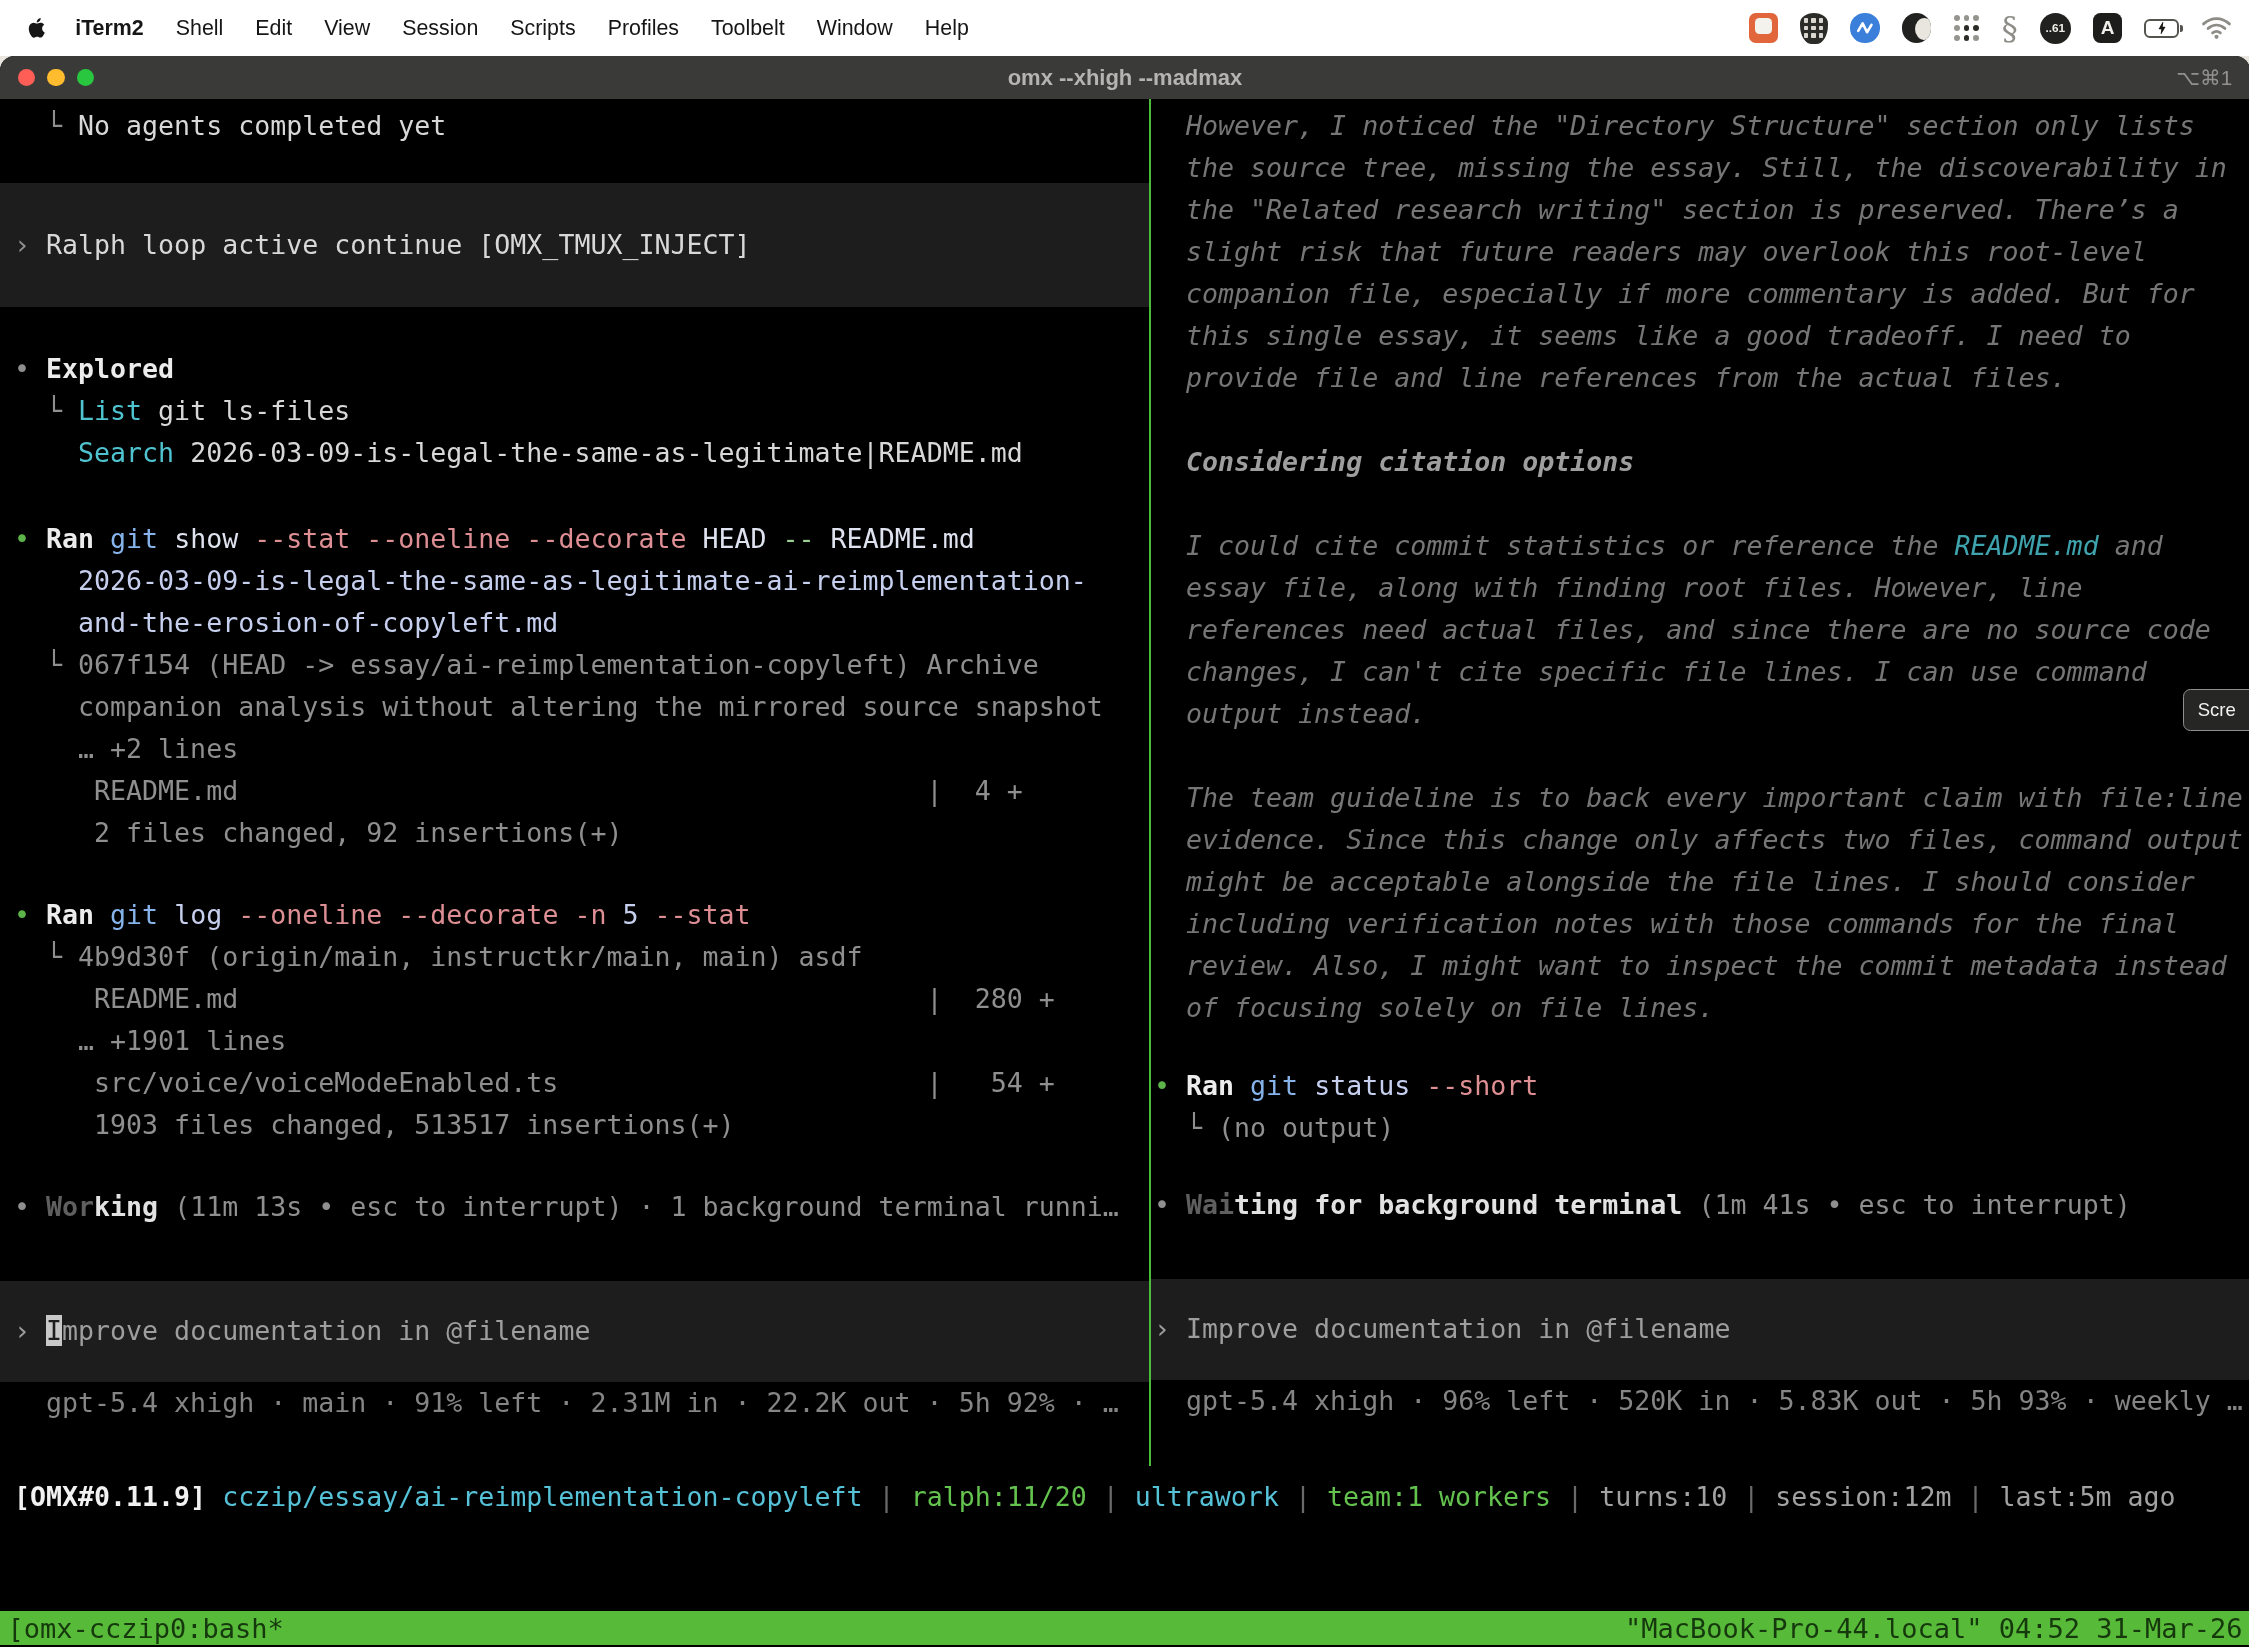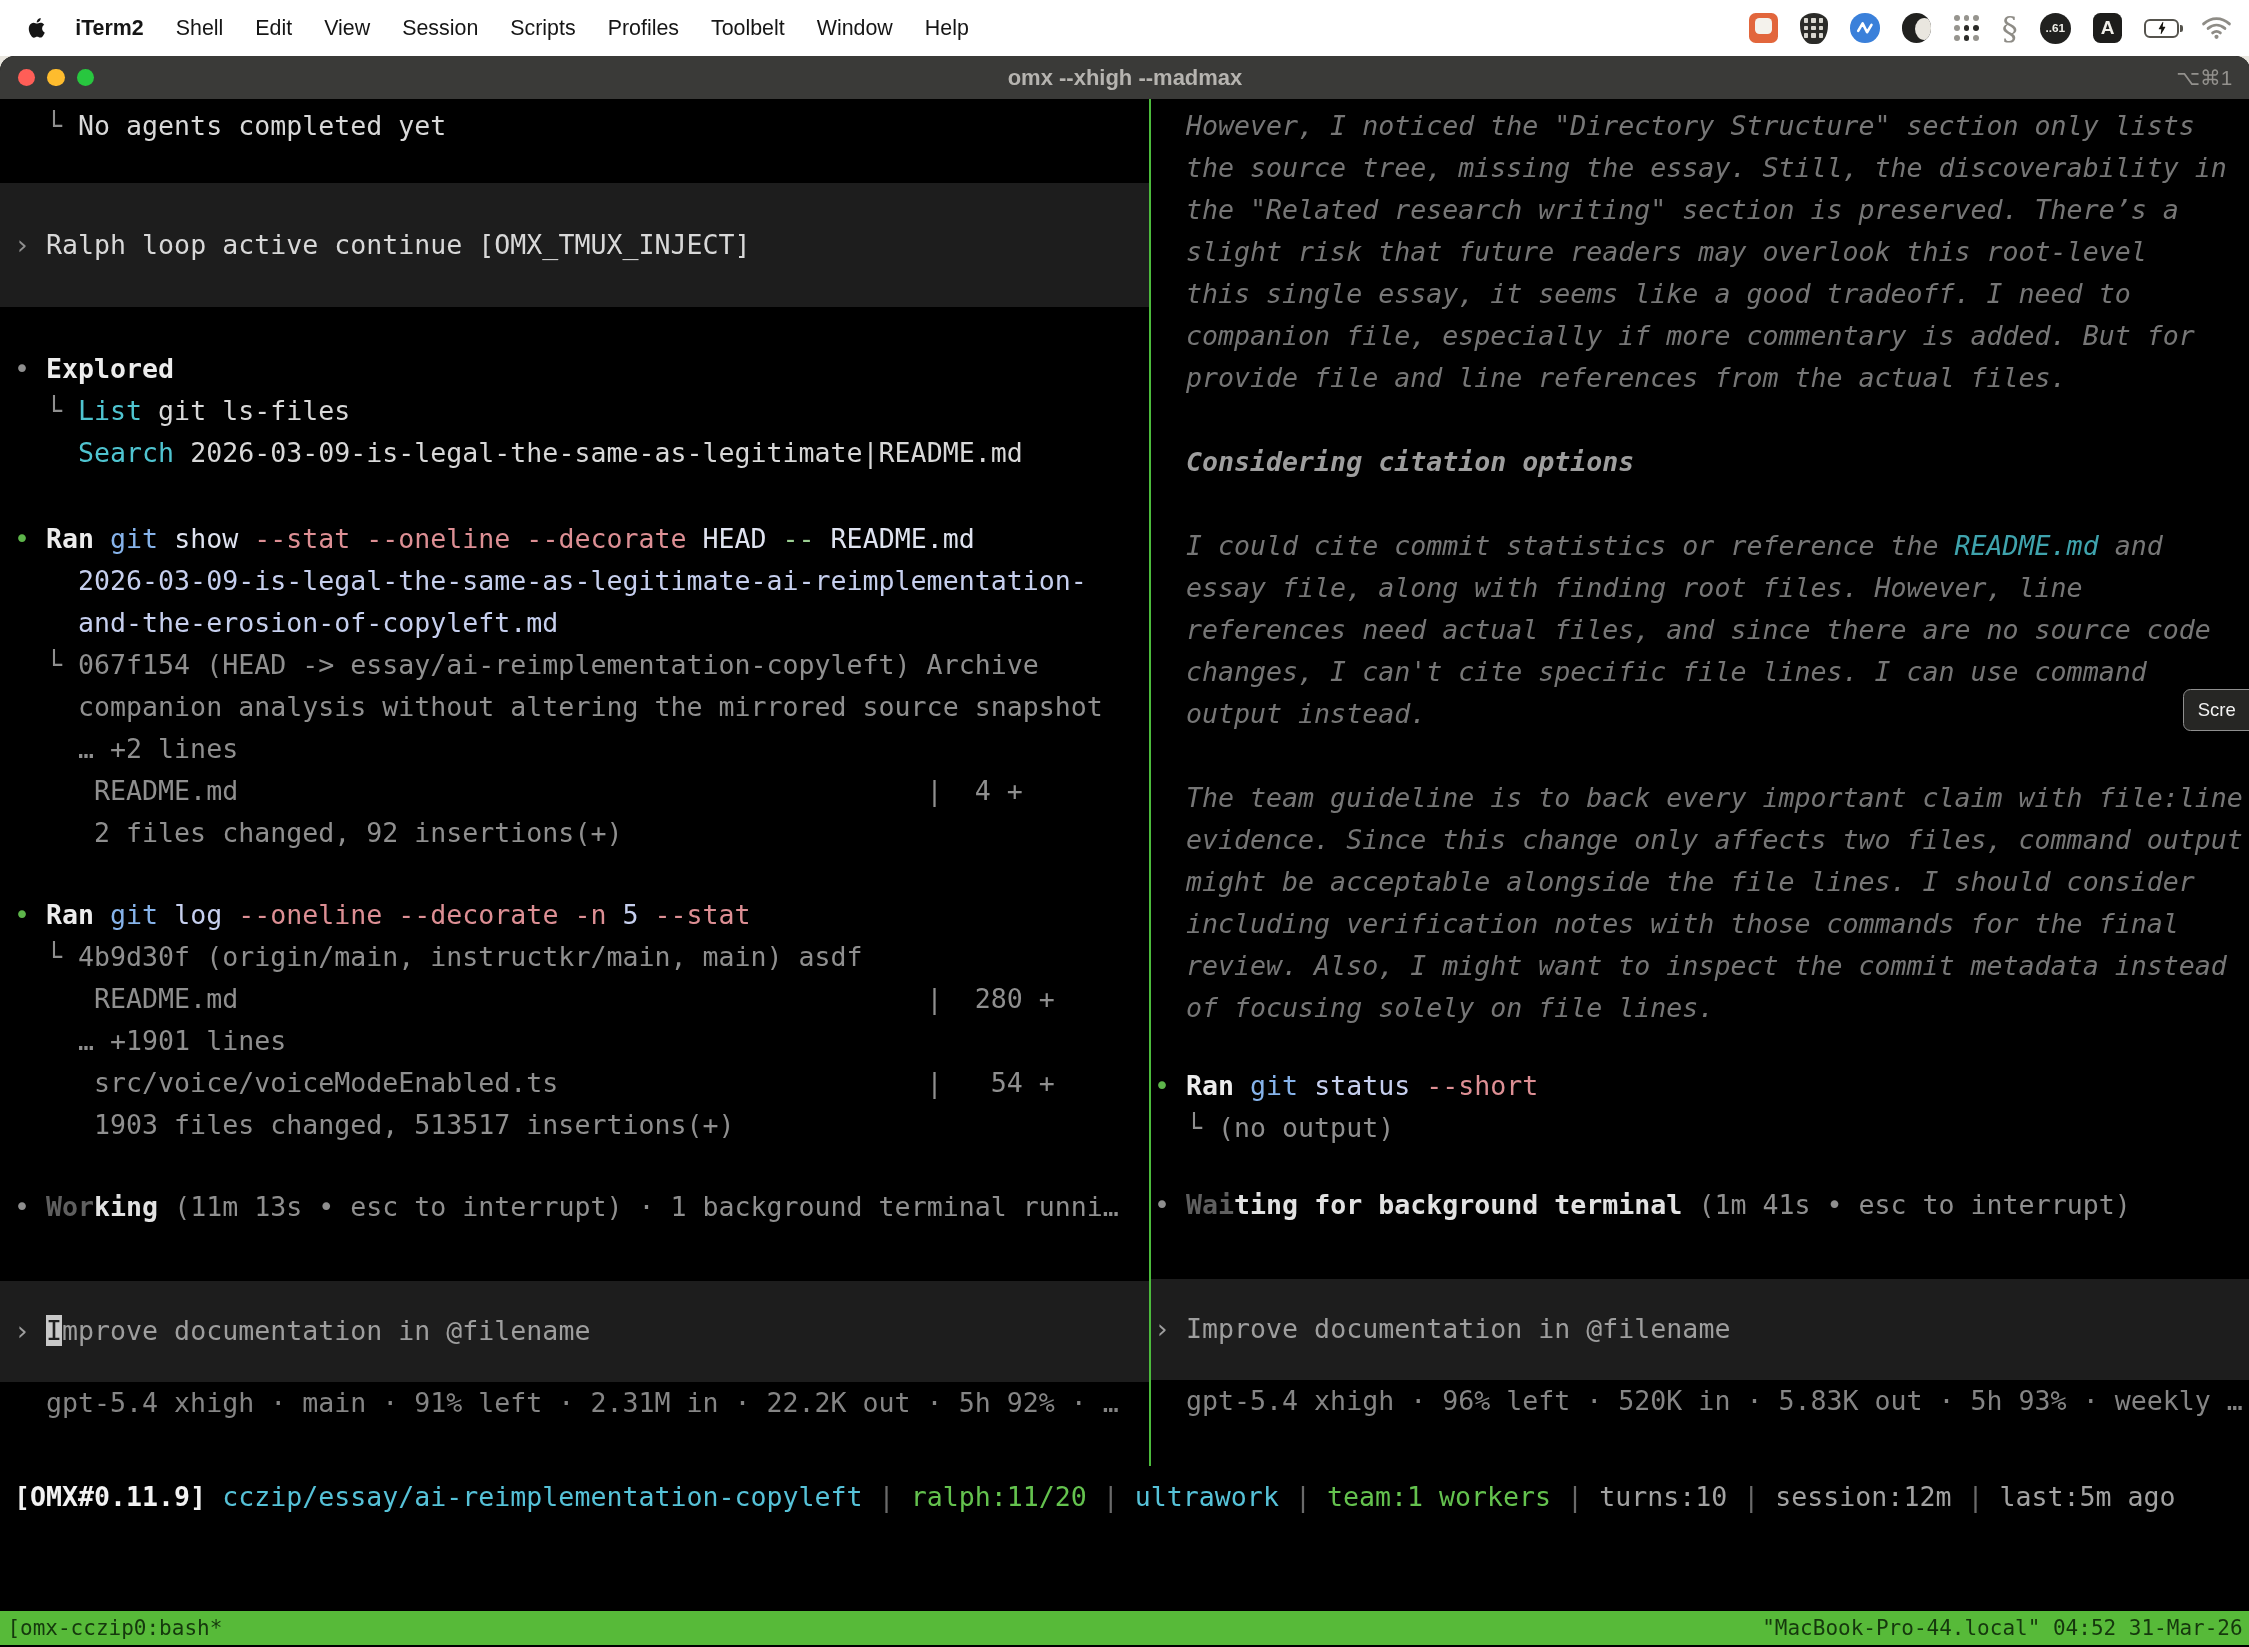--- a/index.html
+++ b/index.html
@@ -75,21 +75,21 @@
   .pr { color:#9e9e9e; }
   .cursor { background:#c8c8c8; color:#1d1d1d; }
   .stat { color:#858585; }
   
   .omx-line { padding-top:10.3px; }
   .omx-line .trow { padding-left:14px; }
   .sep { color:#6a6a6a; } .mut { color:#a2a2a2; }
   .omx-w { color:#f2f2f2; font-weight:700; } .omx-cy { color:#56c2d8; } .omx-gn { color:#64c24e; }
   .fill { flex:1; }
   .tmux { height:34px; background:#57ba39; display:flex; align-items:center; justify-content:space-between;
-    font-family:"DejaVu Sans Mono", monospace; font-size:21px; color:#15380d; padding:0 7.4px; }
+    font-family:"DejaVu Sans Mono", monospace; font-size:27px; color:#15380d; padding:0 7.4px; }
   .bottom-strip { height:3px; background:#000; }
   
   .tooltip { position:absolute; right:-7.4px; top:633px; min-width:74px; background:#262624;
     border:1.5px solid #8f8f8f; border-radius:7.4px; color:#f2f2f2; font-size:18.5px;
     padding:8.9px 13.3px; font-family:"Liberation Sans", sans-serif; }
 </style>
 </head>
 <body>
 
 <div class="screen">
@@ -212,22 +212,22 @@
           </div>
           <div class="trow stat">  gpt-5.4 xhigh · main · 91% left · 2.31M in · 22.2K out · 5h 92% · …</div>
         </div>
 
         <div class="pane right">
           <div style="height:5.9px"></div>
           <div class="trow it">  However, I noticed the "Directory Structure" section only lists</div>
           <div class="trow it">  the source tree, missing the essay. Still, the discoverability in</div>
           <div class="trow it">  the "Related research writing" section is preserved. There’s a</div>
           <div class="trow it">  slight risk that future readers may overlook this root-level</div>
+          <div class="trow it">  companion file, especially if more commentary is added. But for</div>
           <div class="trow it">  this single essay, it seems like a good tradeoff. I need to</div>
-          <div class="trow it">  companion file, especially if more commentary is added. But for</div>
           <div class="trow it">  provide file and line references from the actual files.</div>
           <div style="height:42px"></div>
           <div class="trow hd">  Considering citation options</div>
           <div style="height:42px"></div>
           <div class="trow it"><span>  I could cite commit statistics or reference the </span><span class="te">README.md</span><span> and</span></div>
           <div class="trow it">  essay file, along with finding root files. However, line</div>
           <div class="trow it">  references need actual files, and since there are no source code</div>
           <div class="trow it">  changes, I can't cite specific file lines. I can use command</div>
           <div class="trow it">  output instead.</div>
           <div style="height:42px"></div>

